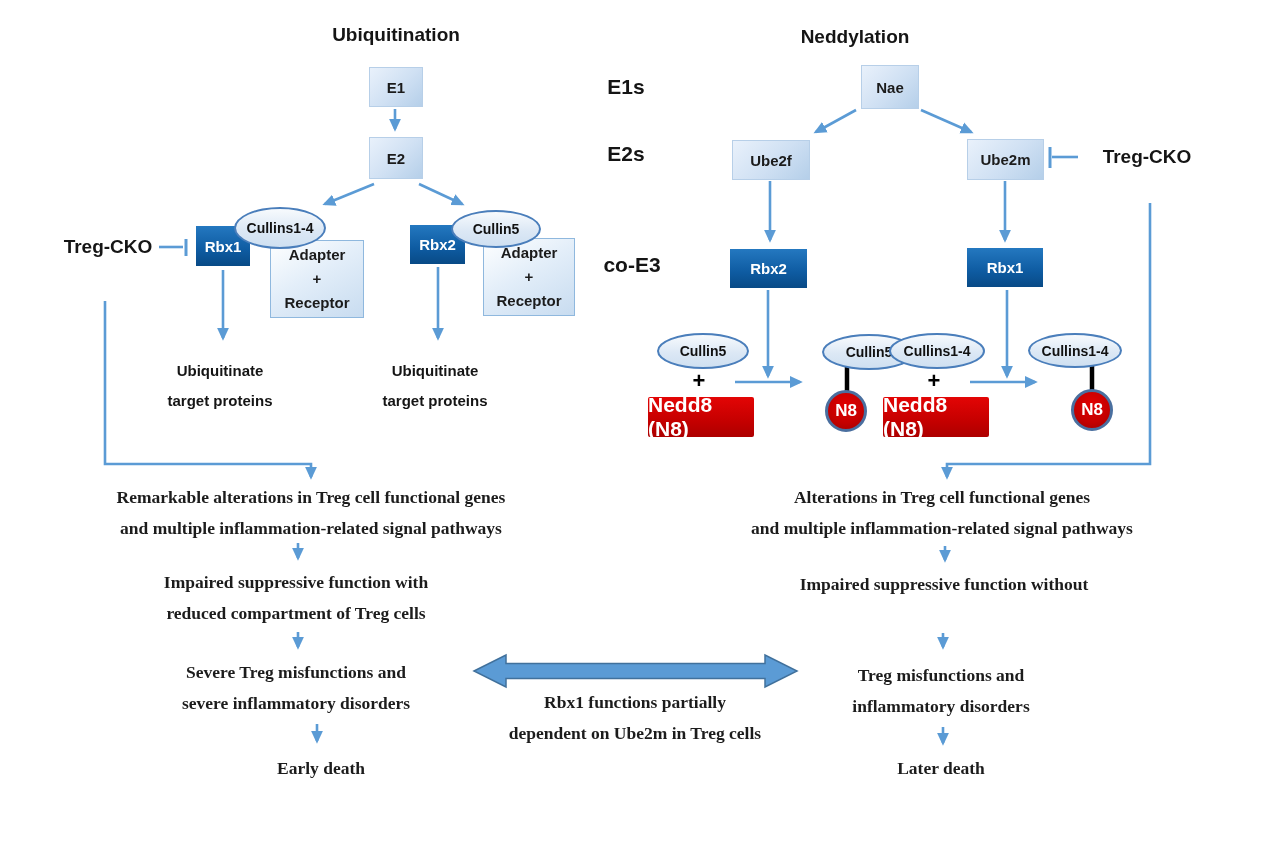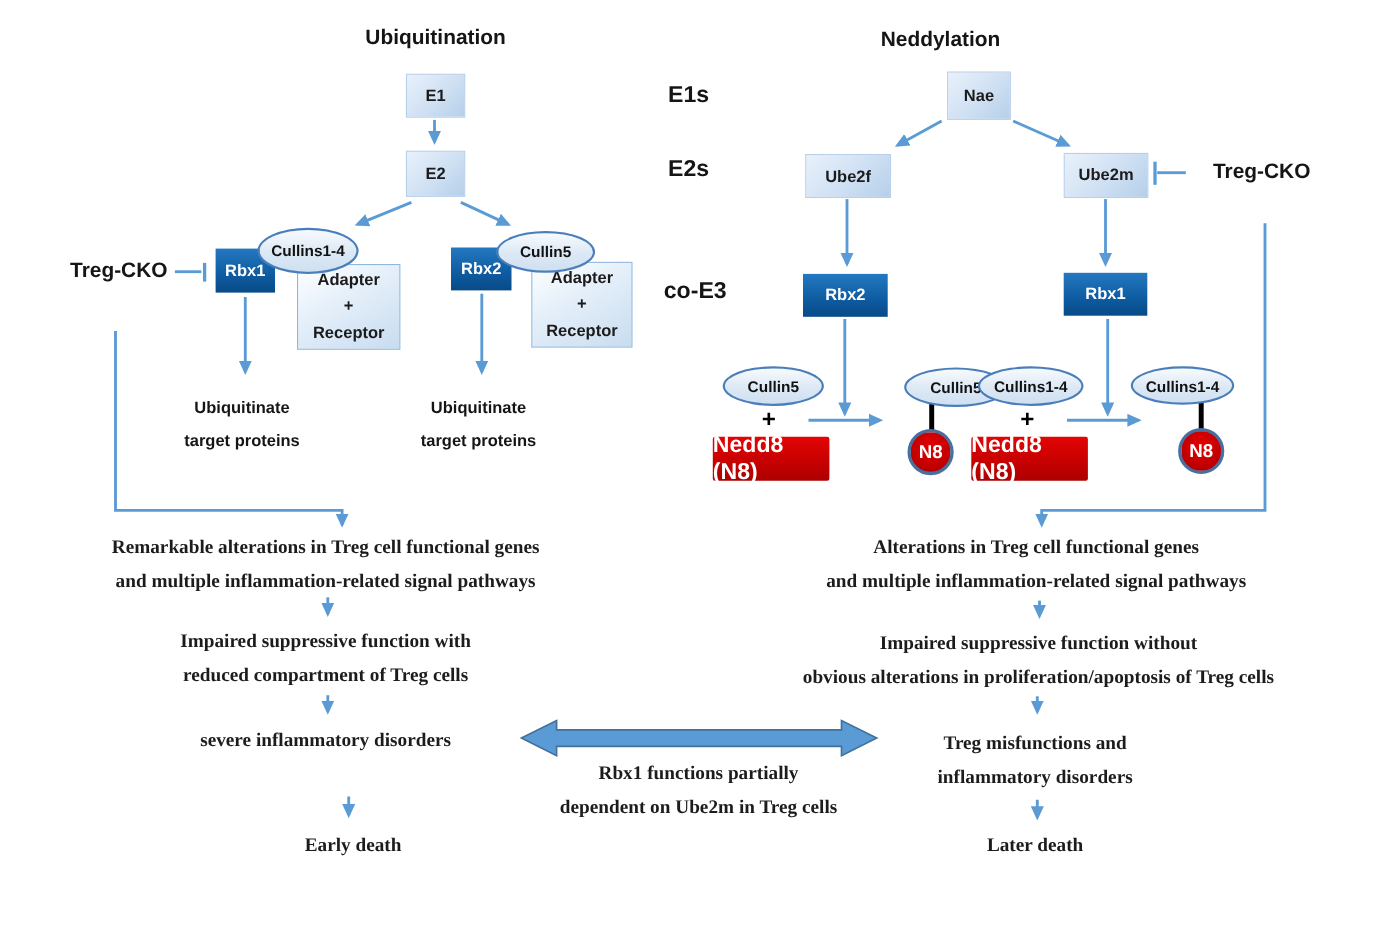--- a/index.html
+++ b/index.html
@@ -128,40 +128,40 @@
   <div class="abs ellipse" style="left:1028px;top:333px;width:90px;height:31px;">Cullins1-4</div>
 
   <div class="abs ctr plus" style="left:699px;top:368px;">+</div>
   <div class="abs ctr plus" style="left:934px;top:368px;">+</div>
 
   <div class="abs box-red" style="left:648px;top:397px;width:106px;height:40px;">Nedd8 (N8)</div>
   <div class="abs box-red" style="left:883px;top:397px;width:106px;height:40px;">Nedd8 (N8)</div>
   <div class="abs n8" style="left:825px;top:390px;width:42px;height:42px;">N8</div>
   <div class="abs n8" style="left:1071px;top:389px;width:42px;height:42px;">N8</div>
 
-  <div class="abs ctr flow" style="left:296px;top:482px;">
+  <div class="abs ctr flow" style="left:311px;top:482px;">
     <div>Remarkable alterations in Treg cell functional genes</div>
     <div>and multiple inflammation-related signal pathways</div>
   </div>
   <div class="abs ctr flow" style="left:296px;top:567px;">
     <div>Impaired suppressive function with</div>
     <div>reduced compartment of Treg cells</div>
   </div>
   <div class="abs ctr flow" style="left:296px;top:657px;">
+    <div>Severe Treg misfunctions and</div>
     <div>severe inflammatory disorders</div>
   </div>
   <div class="abs ctr flow" style="left:321px;top:753px;">Early death</div>
 
   <div class="abs ctr flow" style="left:942px;top:482px;">
     <div>Alterations in Treg cell functional genes</div>
     <div>and multiple inflammation-related signal pathways</div>
   </div>
   <div class="abs ctr flow" style="left:944px;top:569px;">
     <div>Impaired suppressive function without</div>
-    <div>obvious alterations in proliferation/apoptosis of Treg cells</div>
   </div>
   <div class="abs ctr flow" style="left:941px;top:660px;">
     <div>Treg misfunctions and</div>
     <div>inflammatory disorders</div>
   </div>
   <div class="abs ctr flow" style="left:941px;top:753px;">Later death</div>
 
   <div class="abs ctr flow" style="left:635px;top:687px;">
     <div>Rbx1 functions partially</div>
     <div>dependent on Ube2m in Treg cells</div>

